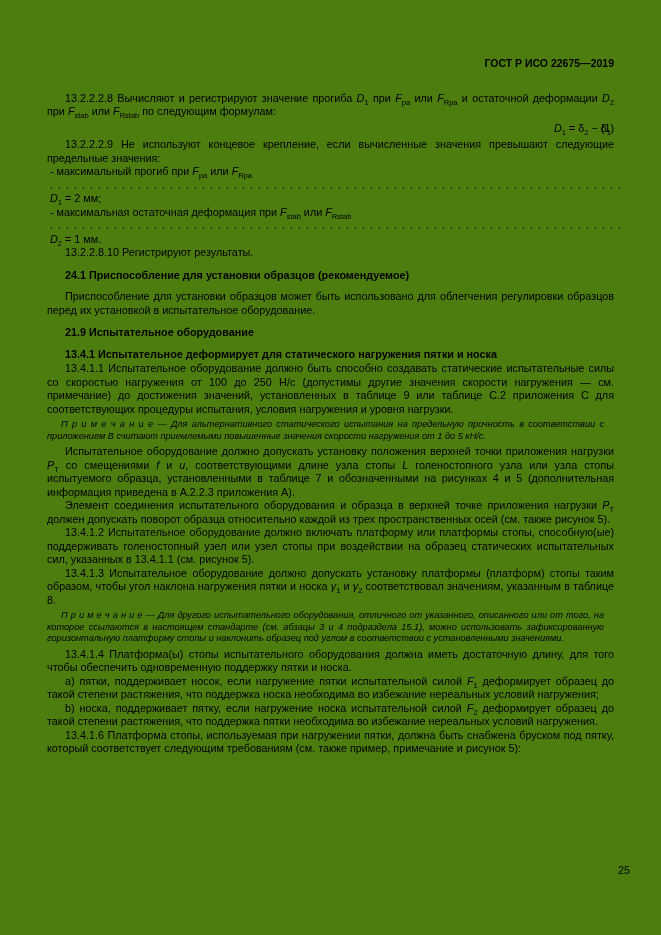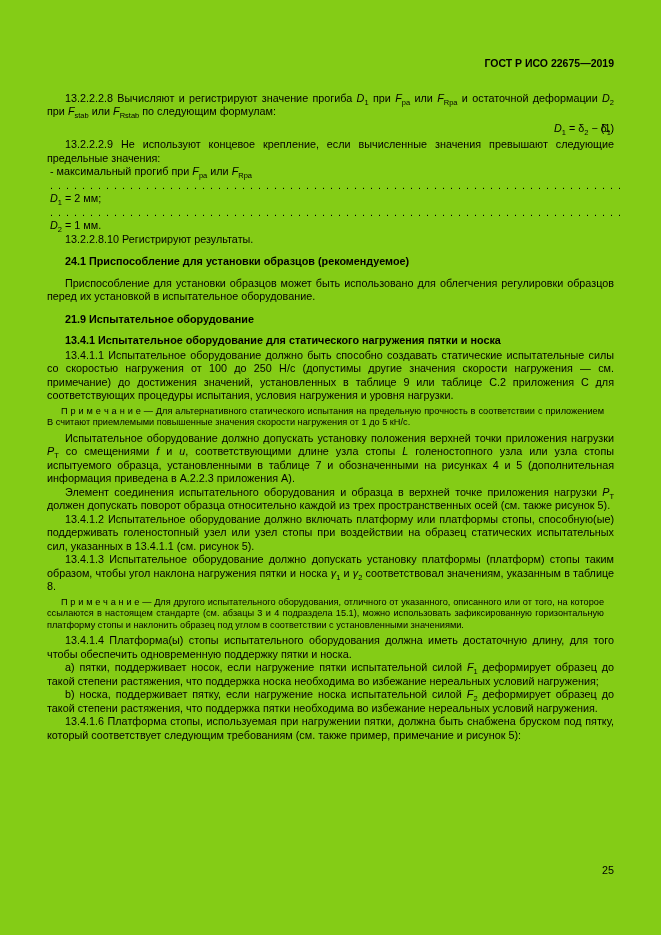--- a/index.html
+++ b/index.html
@@ -1,45 +1,45 @@
 <!DOCTYPE html>
 <html lang="ru"><head>
 <meta charset="utf-8">
 <style>
   html,body{margin:0;padding:0;background:#e8e8e8;}
   .page{
-    width:661px;height:935px;margin:0 auto;background:#84cc16;color:#000;
+    width:661px;height:935px;margin:0 auto;background:#4d7c0f;color:#000;
     font-family:"Liberation Sans","DejaVu Sans",sans-serif;
     font-size:10.8px;line-height:13.5px;
     box-sizing:border-box;position:relative;
     padding:57px 47px 0 47px;
     text-align:justify;
   }
   .doc-header{
     text-align:right;font-weight:bold;font-size:10.5px;
     margin-bottom:21px;
   }
   .p{margin:0;text-indent:18px;}
   .heading{font-weight:bold;text-indent:18px;margin:9px 0 8px 0;text-align:left;}
   .subheading{font-weight:bold;text-indent:18px;margin:2px 0 1px 0;text-align:left;}
-  .note{font-size:9.2px;line-height:11.6px;text-indent:14px;margin:3px 10px 3px 0;}
+  .note{font-size:9.2px;line-height:11.6px;text-indent:14px;margin:3px 10px 3px 0;font-style:italic;}
   .formula-row{position:relative;text-align:right;margin:3px 0;text-indent:0;}
   .formula-row .expr{display:inline-block;}
   .formula-row .eqnum{position:absolute;right:0;top:0;}
   .leader-line{display:flex;align-items:baseline;white-space:nowrap;text-indent:0;flex-direction:column;}
   .leader-line .dots{flex:1 1 auto;overflow:hidden;margin:0 3px;min-width:10px;}
   .leader-line .dots::after{
     content:". . . . . . . . . . . . . . . . . . . . . . . . . . . . . . . . . . . . . . . . . . . . . . . . . . . . . . . . . . . . . . . . . . . . . . . .";
     letter-spacing:1px;
   }
   .leader-line .right{flex:0 0 auto;}
   sub{font-size:7.5px;line-height:0;}
   i{font-style:italic;}
   .footer-pagenum{
-    position:absolute;right:47px;top:864px;font-size:10.8px;
+    position:absolute;right:31px;top:864px;font-size:10.8px;
   }
 </style>
 </head>
 <body>
 
 <div class="page">
 
   <div class="doc-header">
     <span>ГОСТ Р ИСО 22675—2019</span>
   </div>
@@ -54,33 +54,34 @@
 
   <p class="p">13.2.2.2.9 Не используют концевое крепление, если вычисленные значения превышают следующие предельные значения:</p>
 
   <div class="leader-line">
     <span class="left">- максимальный прогиб при <i>F</i><sub>ра</sub> или <i>F</i><sub>Rра</sub></span>
     <span class="dots"></span>
     <span class="right"><i>D</i><sub>1</sub> = 2 мм;</span>
   </div>
 
   <div class="leader-line">
+    <span class="left">- максимальная остаточная деформация при <i>F</i><sub>stab</sub> или <i>F</i><sub>Rstab</sub></span>
     <span class="dots"></span>
     <span class="right"><i>D</i><sub>2</sub> = 1 мм.</span>
   </div>
 
   <p class="p">13.2.2.8.10 Регистрируют результаты.</p>
 
   <p class="heading">24.1 Приспособление для установки образцов (рекомендуемое)</p>
 
   <p class="p">Приспособление для установки образцов может быть использовано для облегчения регулировки образцов перед их установкой в испытательное оборудование.</p>
 
   <p class="heading">21.9 Испытательное оборудование</p>
 
-  <p class="subheading">13.4.1 Испытательное оборудование для статического нагружения пятки и носка</p>
+  <p class="subheading">13.4.1 Испытательное деформирует для статического нагружения пятки и носка</p>
 
   <p class="p">13.4.1.1 Испытательное оборудование должно быть способно создавать статические испытательные силы со скоростью нагружения от 100 до 250 Н/с (допустимы другие значения скорости нагружения — см. примечание) до достижения значений, установленных в таблице 9 или таблице С.2 приложения С для соответствующих процедуры испытания, условия нагружения и уровня нагрузки.</p>
 
   <p class="note">П р и м е ч а н и е — Для альтернативного статического испытания на предельную прочность в соответствии с приложением В считают приемлемыми повышенные значения скорости нагружения от 1 до 5 кН/с.</p>
 
   <p class="p">Испытательное оборудование должно допускать установку положения верхней точки приложения нагрузки <i>P</i><sub>T</sub> со смещениями <i>f</i> и <i>u</i>, соответствующими длине узла стопы <i>L</i> голеностопного узла или узла стопы испытуемого образца, установленными в таблице 7 и обозначенными на рисунках 4 и 5 (дополнительная информация приведена в А.2.2.3 приложения А).</p>
 
   <p class="p">Элемент соединения испытательного оборудования и образца в верхней точке приложения нагрузки <i>P</i><sub>T</sub> должен допускать поворот образца относительно каждой из трех пространственных осей (см. также рисунок 5).</p>
 
   <p class="p">13.4.1.2 Испытательное оборудование должно включать платформу или платформы стопы, способную(ые) поддерживать голеностопный узел или узел стопы при воздействии на образец статических испытательных сил, указанных в 13.4.1.1 (см. рисунок 5).</p>

